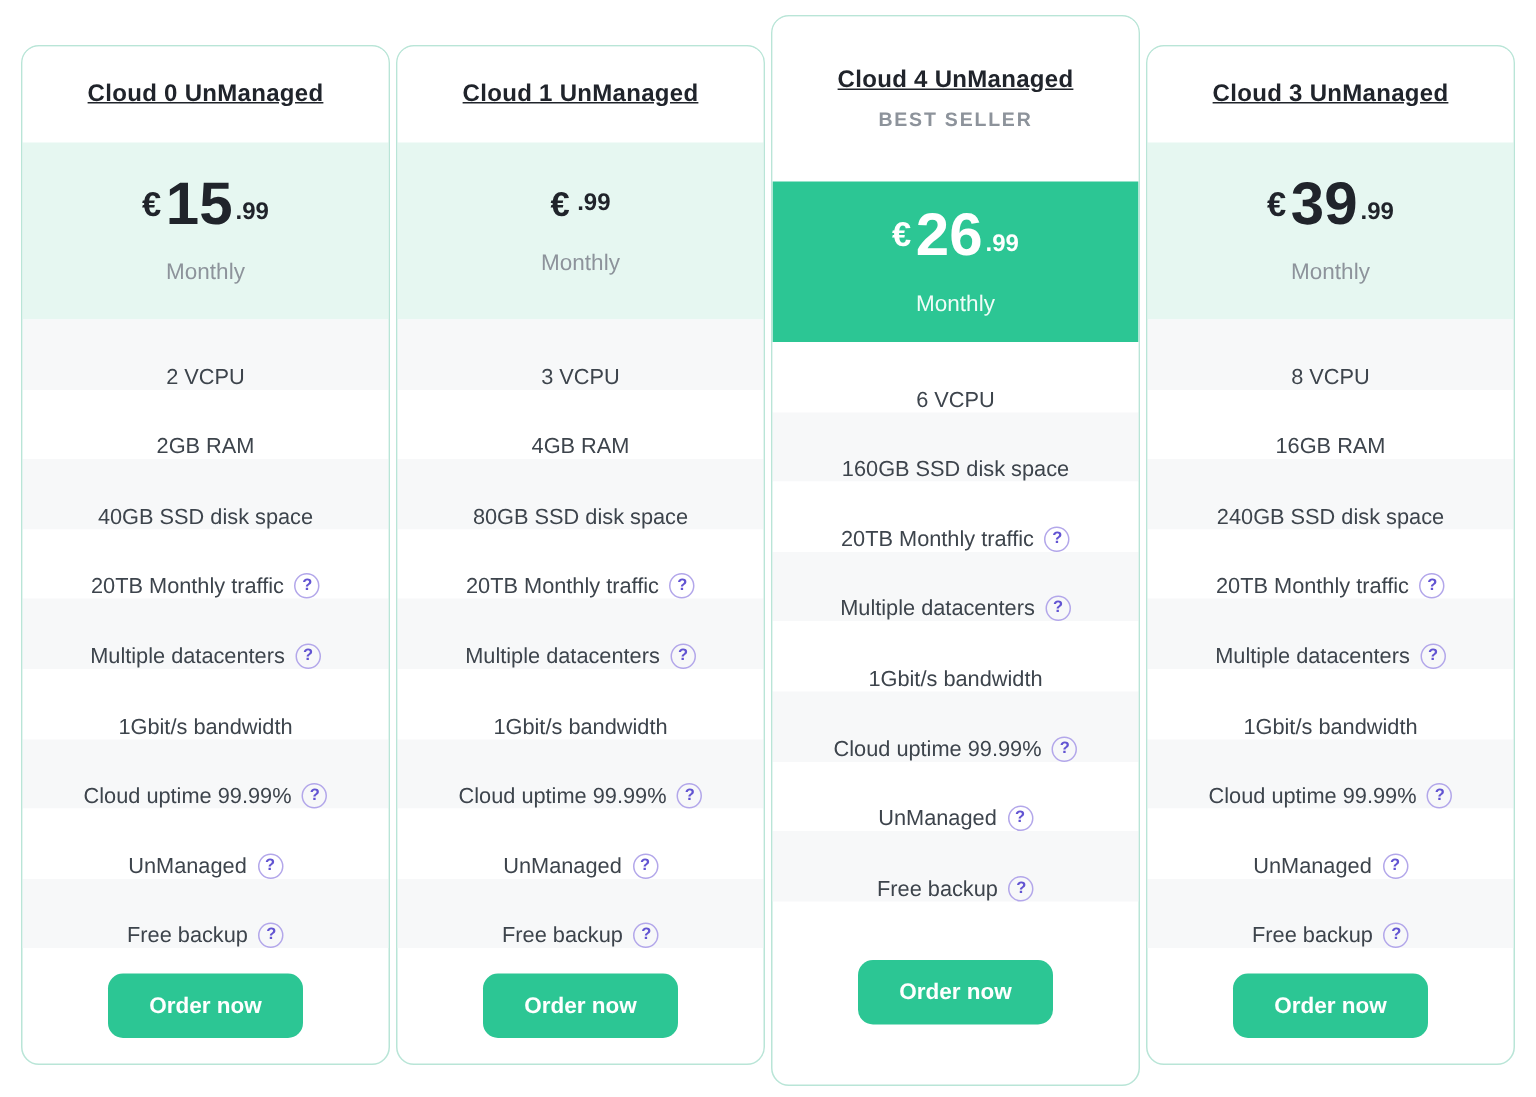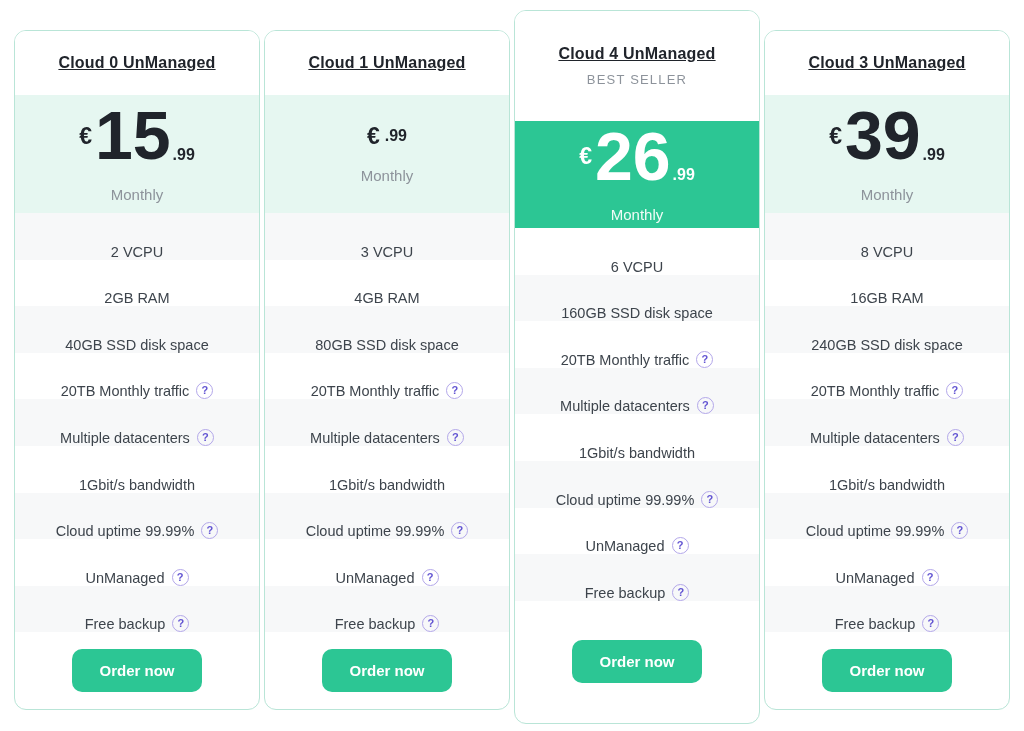--- a/index.html
+++ b/index.html
@@ -44,21 +44,21 @@
     margin: 0;
     font-size: 16px;
     font-weight: 700;
     color: #20242b;
     letter-spacing: .2px;
     white-space: nowrap;
     text-decoration: underline;
   }
   .badge {
     font-size: 13px;
-    font-weight: 400;
+    font-weight: 700;
     color: #8d939b;
     letter-spacing: 1.2px;
   }
 
   .price-band {
     height: 118px;
     flex: 0 0 auto;
     background: #e6f7f1;
     display: flex;
     flex-direction: column;
@@ -72,21 +72,21 @@
     justify-content: center;
     line-height: 1;
   }
   .euro {
     font-size: 23px;
     font-weight: 700;
     color: #20242b;
     margin-right: 3px;
   }
   .int {
-    font-size: 68px;
+    font-size: 40px;
     font-weight: 700;
     color: #20242b;
     line-height: .9;
   }
   .dec {
     font-size: 16px;
     font-weight: 700;
     color: #20242b;
     align-self: flex-end;
     padding-bottom: 4px;

